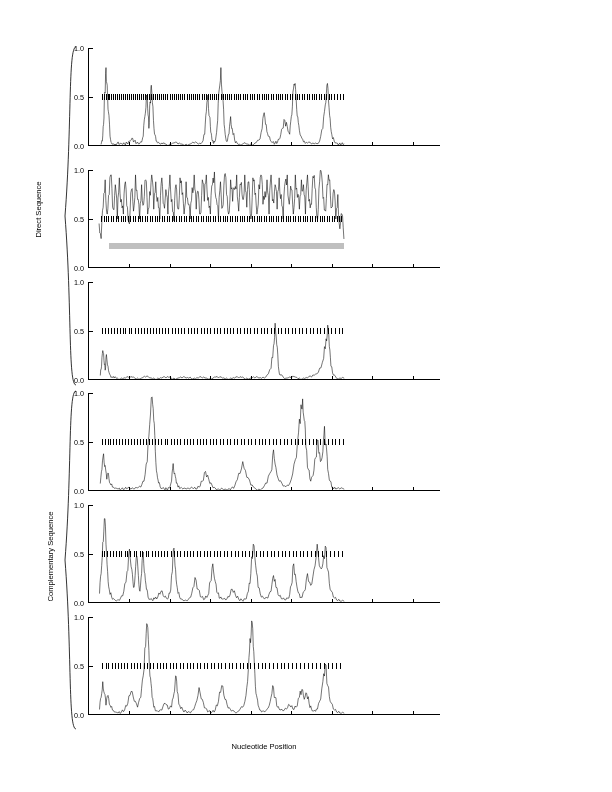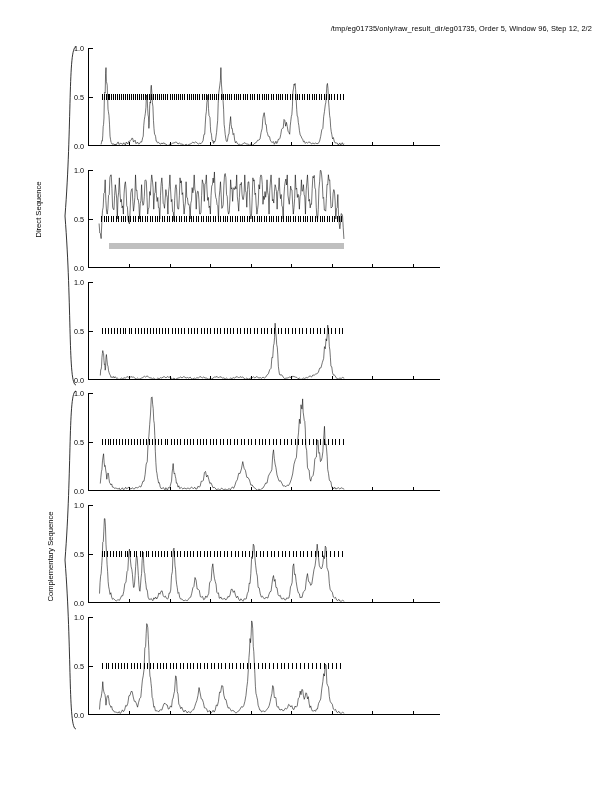--- a/index.html
+++ b/index.html
@@ -121,21 +121,20 @@
     stroke-width: 0.55;
     stroke-linejoin: round;
     stroke-linecap: round;
   }
 </style>
 </head>
 <body>
 
 <div id="page">
 
-  <div class="figure-title">/tmp/eg01735/only/raw_result_dir/eg01735, Order 5, Window 96, Step 12, 2/2</div>
 
   <div class="brace" style="top:46px;height:340px;">
     <svg width="14" height="340" viewBox="0 0 14 340" aria-hidden="true">
       <path d="M13,1 C5,1 9,80 2,170 C9,260 5,339 13,339" fill="none" stroke="#000" stroke-width="0.8"></path>
     </svg>
   </div>
   <div class="brace" style="top:390px;height:340px;">
     <svg width="14" height="340" viewBox="0 0 14 340" aria-hidden="true">
       <path d="M13,1 C5,1 9,80 2,170 C9,260 5,339 13,339" fill="none" stroke="#000" stroke-width="0.8"></path>
     </svg>
@@ -770,14 +769,15 @@
             <span style="left: 246.805px;"></span>
             <span style="left: 250.851px;"></span>
           </div>
           <svg class="trace" width="352" height="98">
             <path d="M10.52,92.12L11.06,85.26L11.60,81.49L12.14,80.36L12.68,76.67L13.22,72.80L13.76,64.68L14.30,71.97L14.84,74.66L15.37,76.44L15.91,77.38L16.45,80.97L16.99,88.20L17.67,81.89L18.34,79.14L19.02,78.40L19.69,81.45L20.36,87.21L21.04,88.20L21.85,90.32L22.66,89.42L23.47,93.10L24.41,93.47L25.35,95.03L26.30,95.06L27.24,95.24L28.19,95.56L29.13,96.04L30.21,94.60L31.29,96.48L32.37,95.06L33.45,92.89L34.53,94.64L35.60,93.10L36.68,88.49L37.76,89.16L38.84,86.24L39.92,78.83L41.00,78.37L42.08,74.48L43.16,74.53L44.24,79.99L45.31,84.28L46.39,84.30L47.47,86.81L48.55,90.16L49.63,85.28L50.71,81.40L51.79,80.36L52.60,71.29L53.41,62.92L54.22,58.80L55.03,52.52L55.83,31.20L56.64,29.40L57.18,16.36L57.72,6.67L58.26,7.84L58.80,10.75L59.34,22.50L59.88,33.32L60.42,49.96L60.96,59.17L61.50,60.76L62.04,66.43L62.58,71.36L63.12,80.36L63.66,81.13L64.20,85.08L64.74,90.16L65.54,89.51L66.35,93.73L67.16,94.08L67.97,93.40L68.78,94.23L69.59,95.06L70.67,93.20L71.75,92.77L72.83,93.10L73.91,89.64L74.99,86.66L76.06,86.24L77.14,87.64L78.22,87.97L79.30,92.12L80.38,91.55L81.46,88.86L82.54,90.16L83.35,82.78L84.16,80.94L84.97,76.44L85.50,74.37L86.04,67.10L86.58,58.80L87.12,59.47L87.66,64.19L88.20,74.48L89.01,77.10L89.82,87.15L90.63,88.20L91.71,91.70L92.79,90.16L93.87,93.10L94.95,95.04L96.02,93.15L97.10,94.08L98.18,95.97L99.26,94.60L100.34,95.06L101.42,95.98L102.50,94.08L103.58,93.10L104.66,92.74L105.73,89.62L106.81,86.24L107.89,83.46L108.97,78.51L110.05,70.56L111.13,75.97L112.21,81.80L113.29,82.32L114.37,85.55L115.45,90.87L116.52,91.14L117.60,91.79L118.68,94.96L119.76,94.08L120.84,93.71L121.92,96.22L123.00,95.06L124.08,93.28L125.16,95.11L126.23,93.10L127.31,87.98L128.39,88.80L129.47,84.28L130.55,75.07L131.63,75.38L132.71,68.60L133.79,69.06L134.87,78.17L135.94,82.32L137.02,82.65L138.10,87.70L139.18,91.14L140.26,90.58L141.34,92.26L142.42,94.08L143.50,93.41L144.58,93.66L145.66,95.06L147.00,96.12L148.35,94.89L149.70,94.08L151.05,92.16L152.40,89.73L153.75,90.16L154.83,88.37L155.90,84.33L156.98,78.40L157.79,70.49L158.60,64.38L159.41,50.96L159.95,40.69L160.49,33.93L161.03,21.56L161.57,25.71L162.11,18.06L162.65,3.92L163.19,5.57L163.73,11.71L164.27,29.40L164.81,34.78L165.35,46.58L165.89,56.84L166.42,69.29L166.96,76.35L167.50,78.40L168.04,80.83L168.58,83.11L169.12,88.20L169.93,90.36L170.74,92.98L171.55,93.10L172.63,95.01L173.71,94.06L174.79,94.08L175.87,94.89L176.94,93.57L178.02,92.12L179.10,91.13L180.18,88.63L181.26,84.28L182.07,80.14L182.88,76.65L183.69,68.60L184.50,70.32L185.31,80.56L186.11,80.36L186.92,80.73L187.73,88.83L188.54,90.16L189.35,89.59L190.16,91.90L190.97,93.10L192.05,92.49L193.13,92.51L194.21,94.08L195.29,92.88L196.36,91.18L197.44,92.12L198.52,90.75L199.60,87.38L200.68,88.20L201.76,90.05L202.84,88.67L203.92,92.12L205.00,92.47L206.08,89.02L207.15,90.16L208.23,89.05L209.31,81.37L210.39,80.36L211.20,74.11L212.01,77.69L212.82,72.52L213.63,72.76L214.44,78.77L215.25,82.32L216.06,79.97L216.86,75.77L217.67,76.44L218.48,81.89L219.29,79.69L220.10,86.24L220.91,90.55L221.72,88.89L222.53,92.12L223.34,93.99L224.15,93.89L224.96,94.08L225.77,93.30L226.57,94.34L227.38,92.12L228.46,92.05L229.54,86.54L230.62,84.28L231.70,82.09L232.78,71.87L233.86,64.68L234.67,56.73L235.48,59.06L236.29,47.04L237.09,48.45L237.90,66.50L238.71,68.60L239.52,70.09L240.33,79.52L241.14,84.28L242.22,85.98L243.30,87.27L244.38,92.12L245.46,92.95L246.53,92.36L247.61,95.06L248.69,95.68L249.77,94.25L250.85,96.04L252.20,96.30L253.55,95.29L254.90,96.04"></path>
           </svg>
         </div>
       </div>
     </div>
 
+  <div class="xaxis-title" style="top:742px;">Nucleotide Position</div>
 
 </div>
 
 </body></html>

